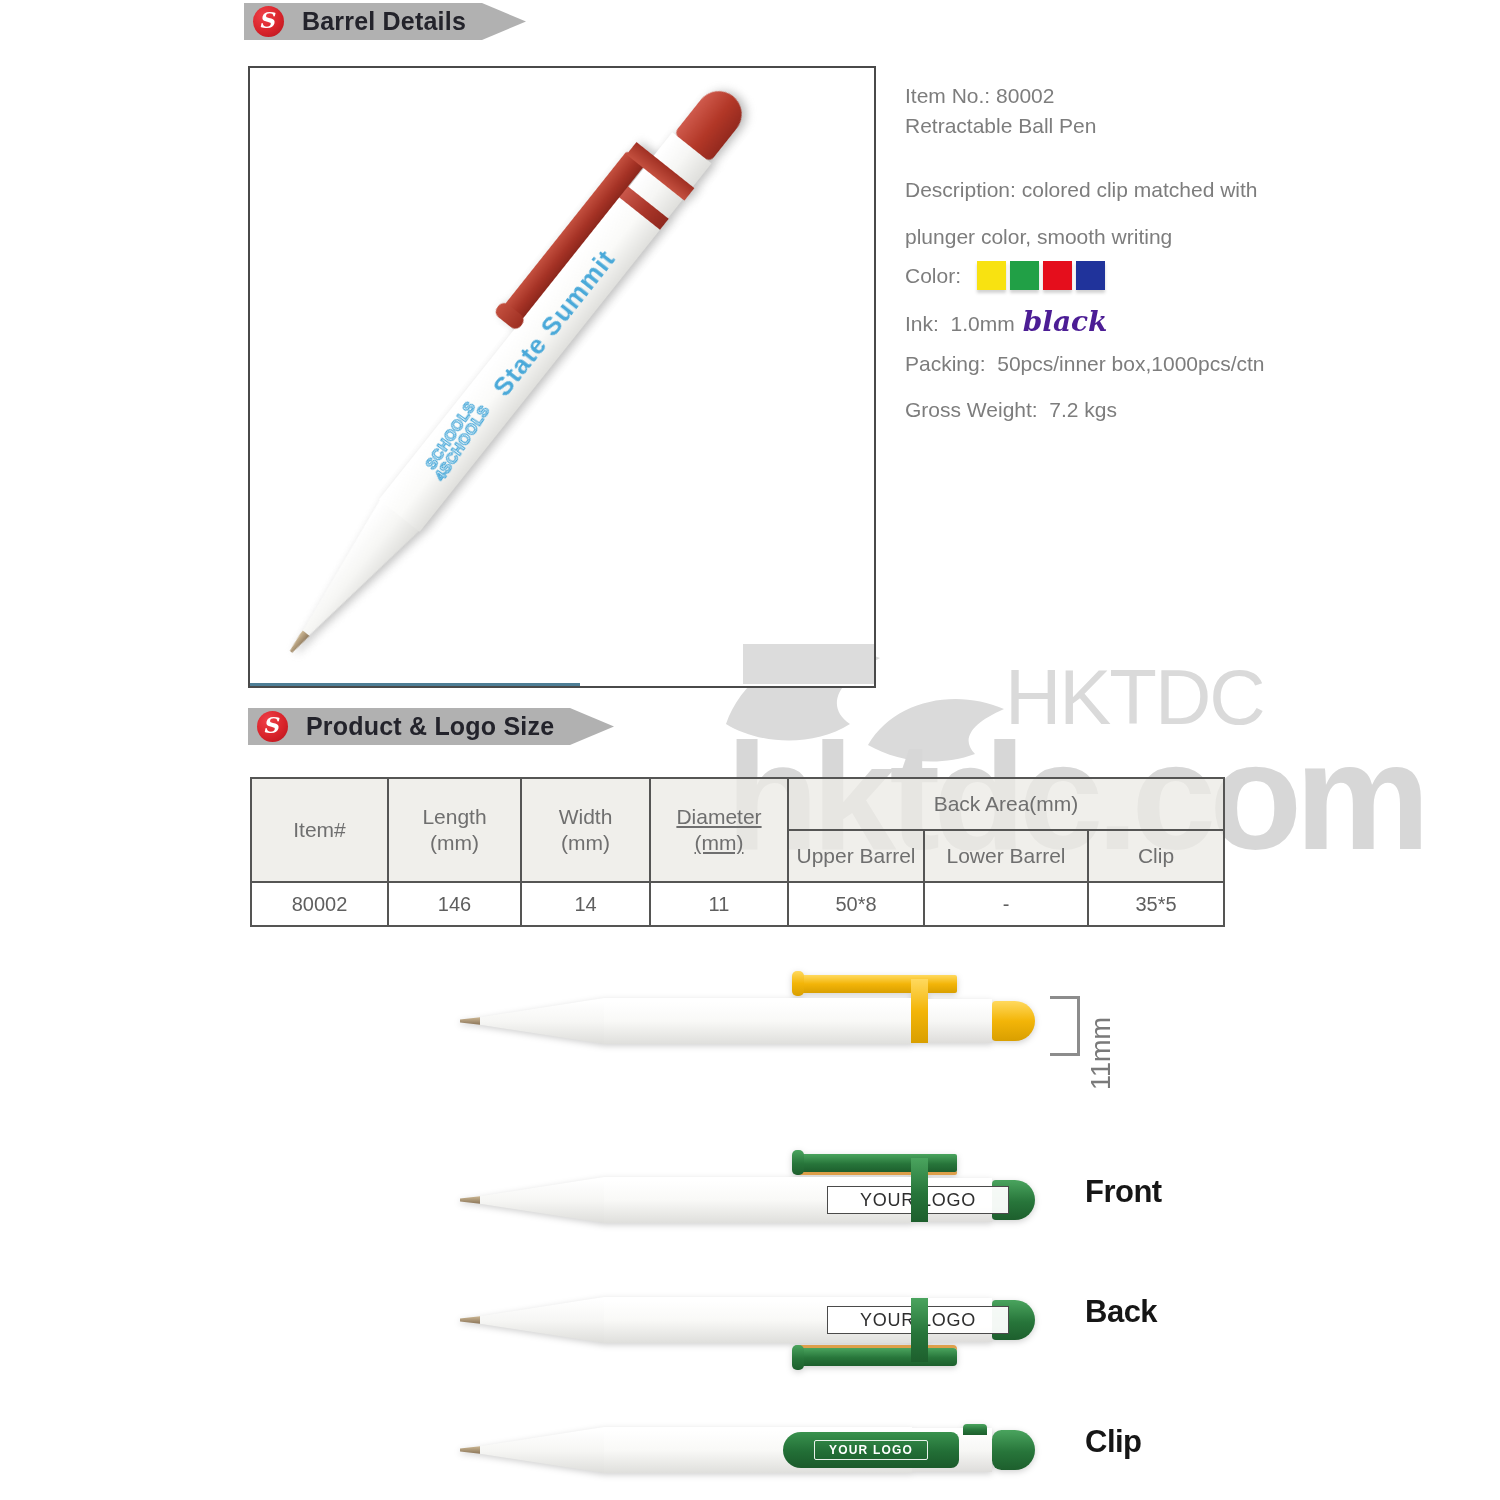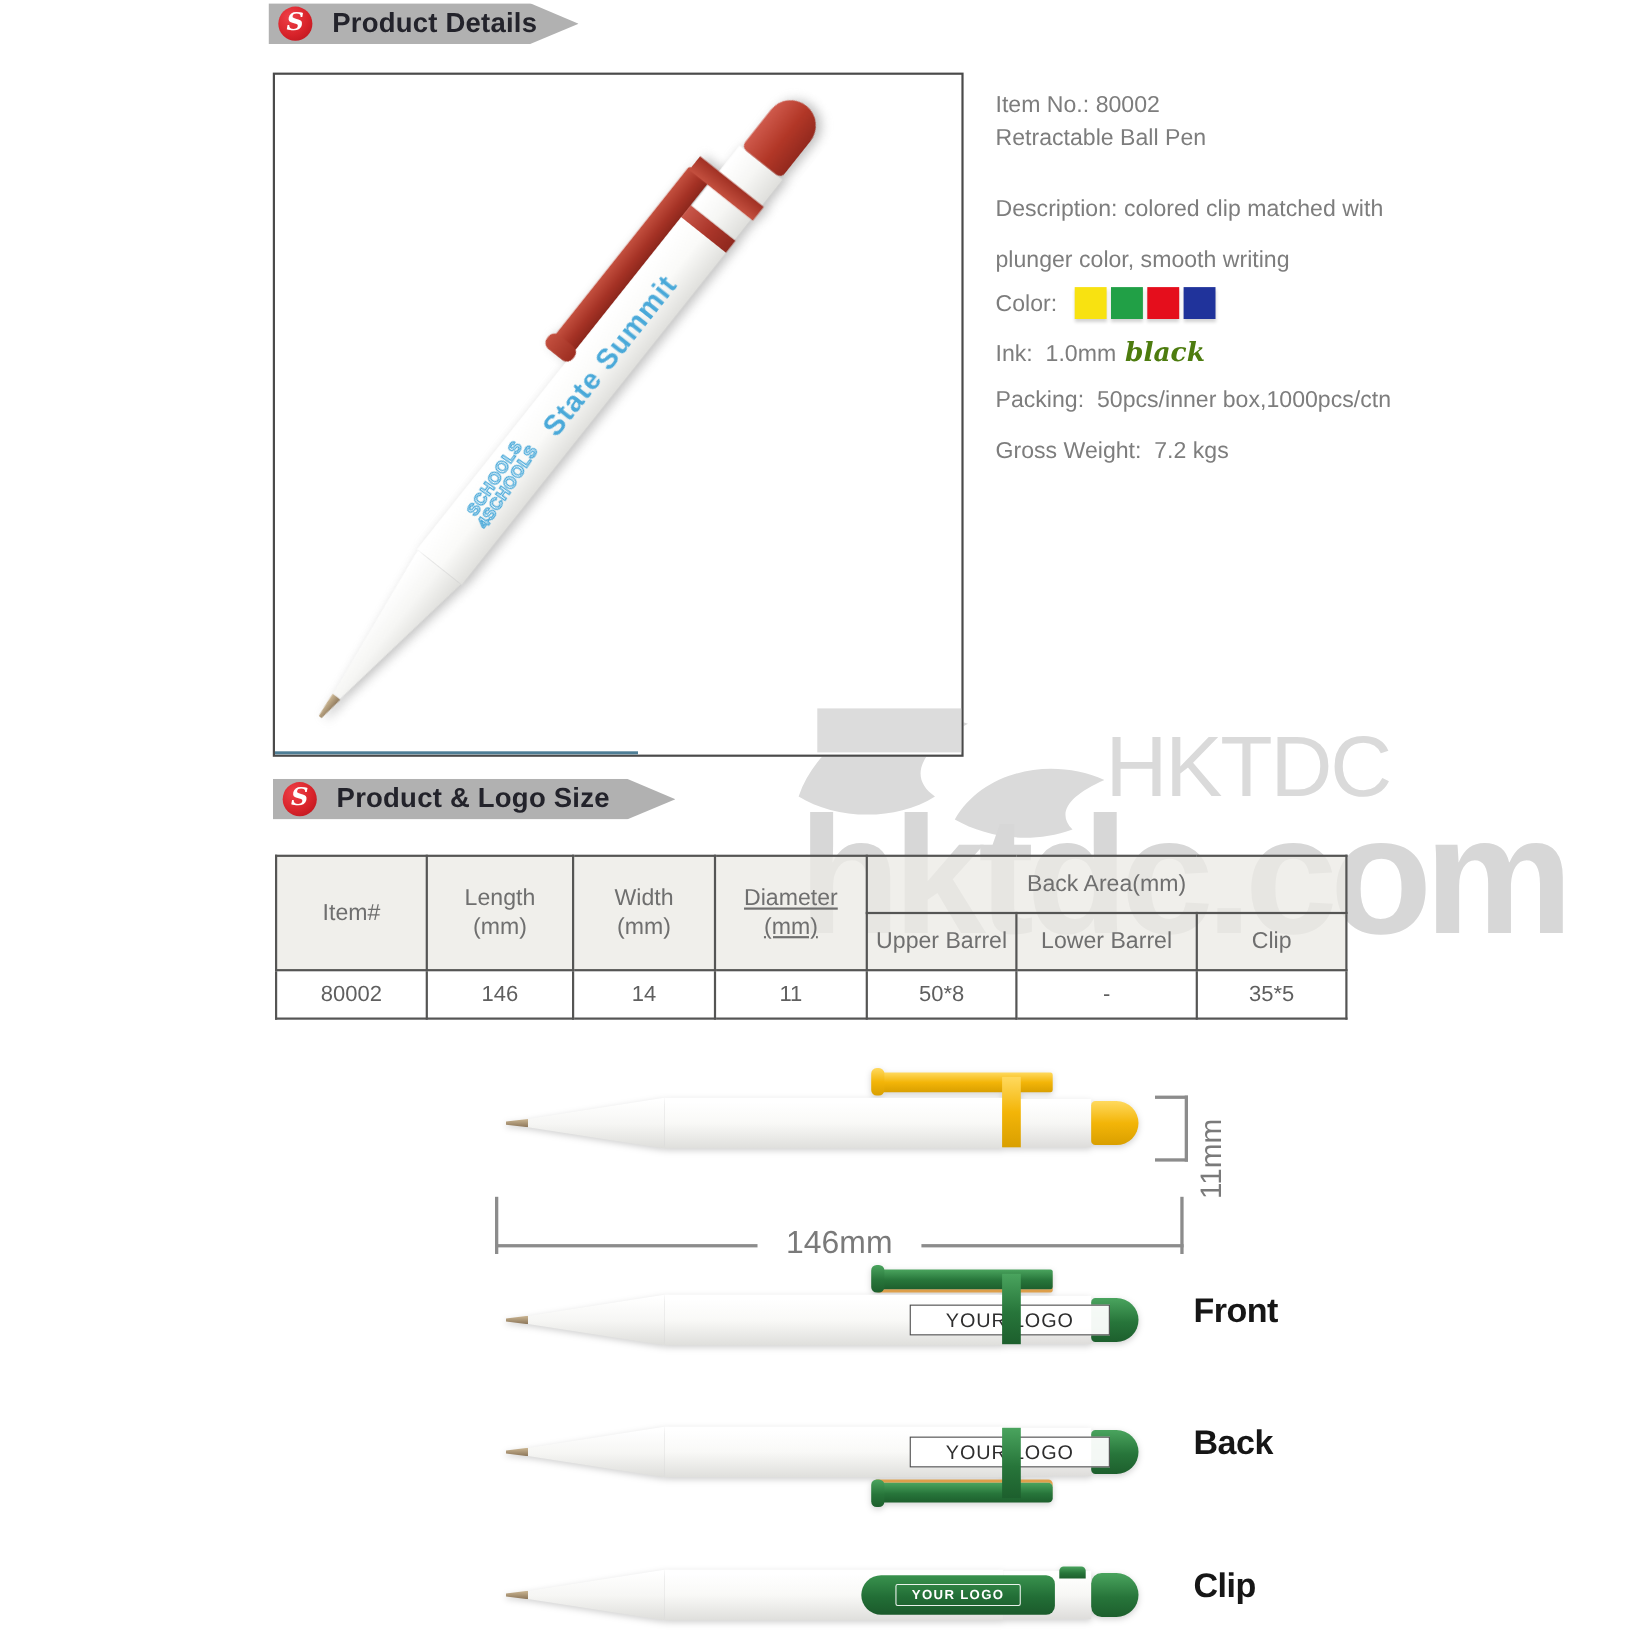--- a/index.html
+++ b/index.html
@@ -40,21 +40,21 @@
   .pp-clip::before { content:""; position:absolute; left:-4px; top:-4px; width:16px; height:30px; border-radius:7px;
              background:linear-gradient(180deg,#c4503f,#9c2d20); }
   .pp-clipband { position:absolute; left:598px; top:-20px; width:16px; height:74px;
              background:linear-gradient(90deg,#c4503f,#a03023); }
 
   
   .details { position:absolute; left:905px; top:0; width:470px; z-index:3; }
   .d-line { position:absolute; left:0; font-size:21px; color:#7d7d7d; white-space:nowrap; }
   .color-swatches { display:inline-flex; margin-left:16px; vertical-align:-7px; }
   .swatch { width:29px; height:29px; margin-right:4px; box-shadow:0 3px 3px rgba(0,0,0,0.18); }
-  .ink-black { font-family:"DejaVu Serif", serif; font-style:italic; font-weight:bold; font-size:24px; color:#4d7c0f; margin-left:8px; }
+  .ink-black { font-family:"DejaVu Serif", serif; font-style:italic; font-weight:bold; font-size:28px; color:#4c1d95; margin-left:8px; }
 
   
   .watermark { position:absolute; left:0; top:0; z-index:1; }
   .wm-swoosh { position:absolute; left:718px; top:628px; }
   .wm-hktdc { position:absolute; left:1005px; top:652px; font-size:78px; font-weight:normal; color:#dadada; letter-spacing:-2px; }
   .wm-site { position:absolute; left:726px; top:716px; font-size:152px; font-weight:bold; color:#d7d7d7; letter-spacing:-7px; line-height:160px; }
 
   
   .size-table { position:absolute; left:250px; top:777px; border-collapse:collapse; z-index:2; table-layout:fixed; }
   .size-table td { border:2px solid #555554; text-align:center; vertical-align:middle; color:#6f6f6f; font-size:21px; line-height:26px; }
@@ -110,21 +110,21 @@
 </style>
 </head>
 <body>
 
 <div class="page">
 
   <div class="banner banner-1">
     <span class="s-logo">
         <span>S</span>
       </span>
-    <span class="banner-label">Product Details</span>
+    <span class="banner-label">Barrel Details</span>
   </div>
 
   <div class="photo">
     <div class="wm-corner"></div>
     <div class="photo-pen">
       <div class="pp-tip"></div>
       <div class="pp-cone"></div>
       <div class="pp-barrel">
         <div class="pp-logo">
           <span>SCHOOLS</span>
@@ -214,26 +214,20 @@
 
   <div class="pen" style="left:460px; top:995px;">
     <div class="pen-tip"></div>
     <div class="pen-cone"></div>
     <div class="pen-barrel"></div>
     <div class="pen-neck"></div>
     <div class="pen-plunger c-yellow"></div>
     <div class="pen-clipbar c-yellow"></div>
     <div class="pen-clipband c-yellow"></div>
   </div>
-  <div class="dim-length">
-    <div class="tick-l"></div>
-    <div class="tick-r"></div>
-    <div class="hline"></div>
-    <div class="dim-label">146mm</div>
-  </div>
   <div class="dim-height"></div>
   <div class="dim-height-label">11mm</div>
 
   <div class="pen" style="left:460px; top:1174px;">
     <div class="pen-tip"></div>
     <div class="pen-cone"></div>
     <div class="pen-barrel">
       <div class="logo-box">YOUR LOGO</div>
     </div>
     <div class="pen-neck"></div>

